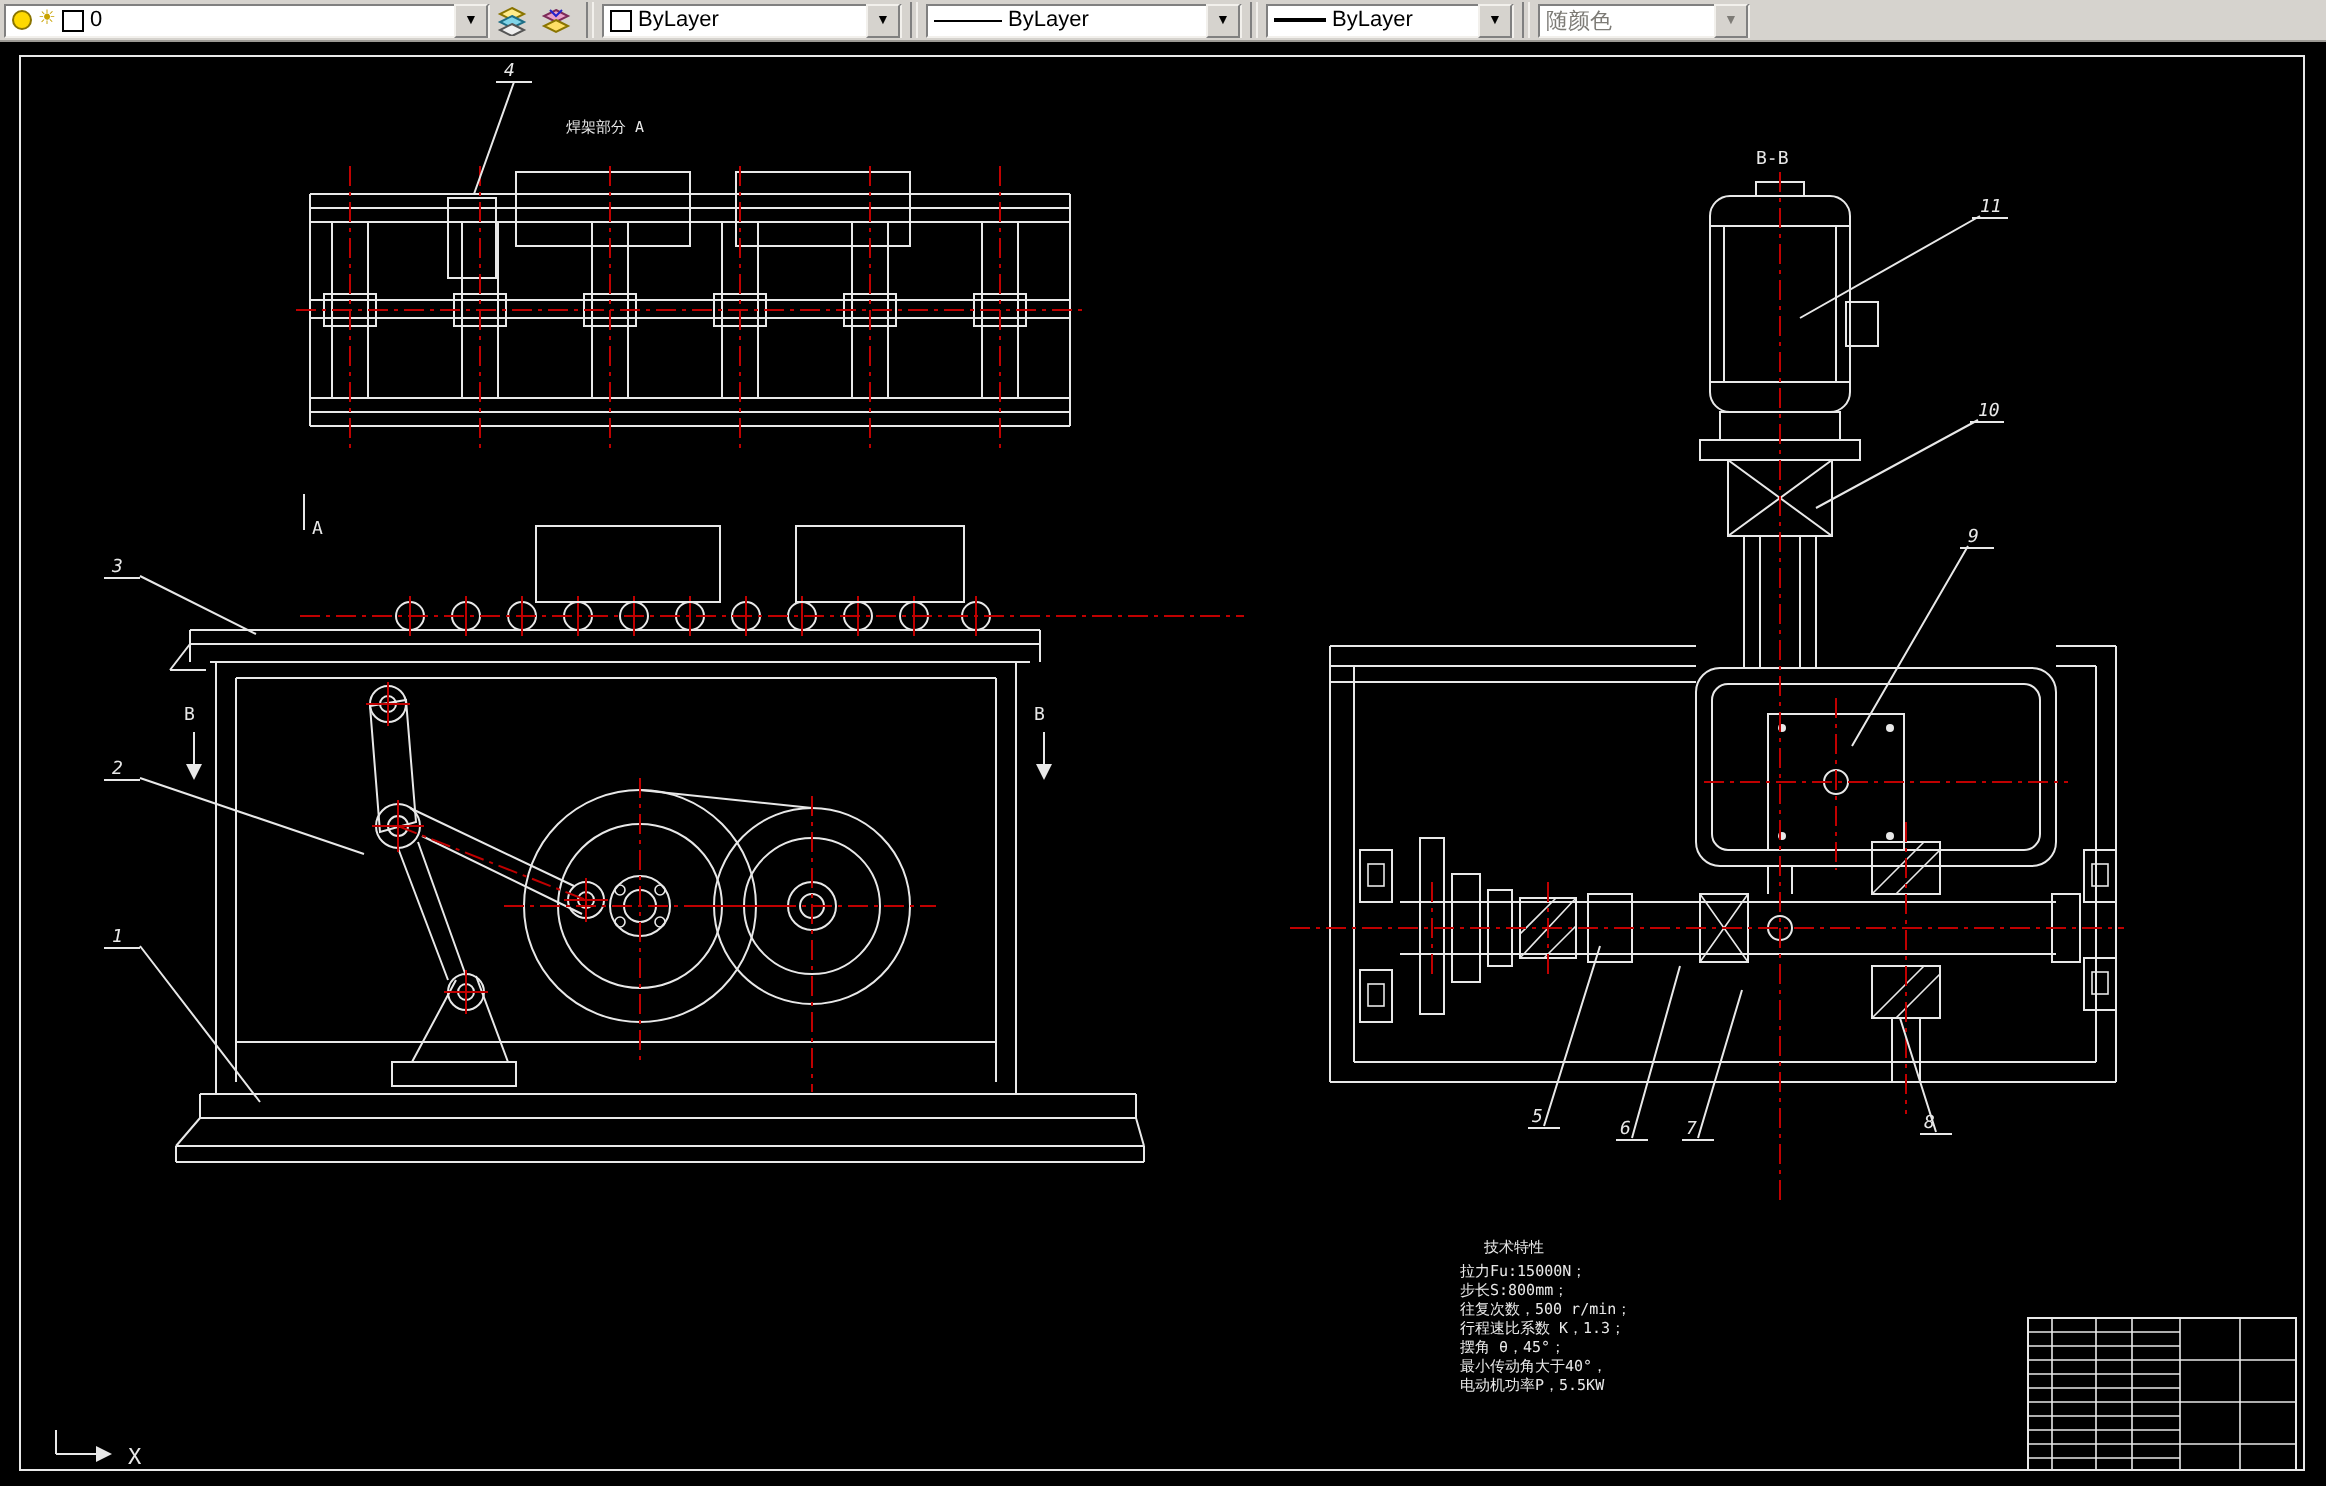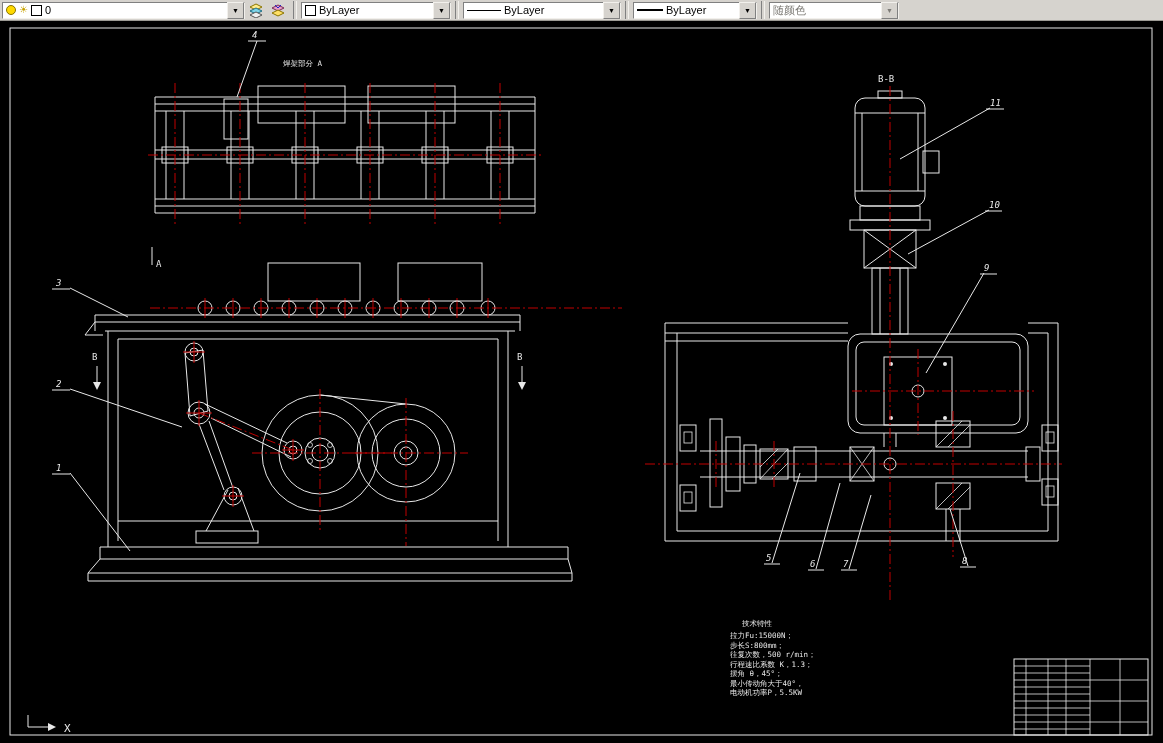--- a/index.html
+++ b/index.html
@@ -74,21 +74,21 @@
       <span class="combo-text">ByLayer</span>
       <span class="arrow">▼</span>
     </div>
     <div class="sep"></div>
     <div class="combo" style="width:124px">
       <span class="lwline"></span>
       <span class="combo-text">ByLayer</span>
       <span class="arrow">▼</span>
     </div>
     <div class="sep"></div>
-    <div class="combo disabled" style="width:130px">
+    <div class="combo disabled" style="width:106px">
       <span class="combo-text">随颜色</span>
       <span class="arrow">▼</span>
     </div>
   </div>
 
   <div class="canvas">
     <svg width="1163" height="723" viewBox="0 20 1163 723">
 
       <g>
         <rect class="w" x="10" y="27" width="1142" height="707"></rect>

